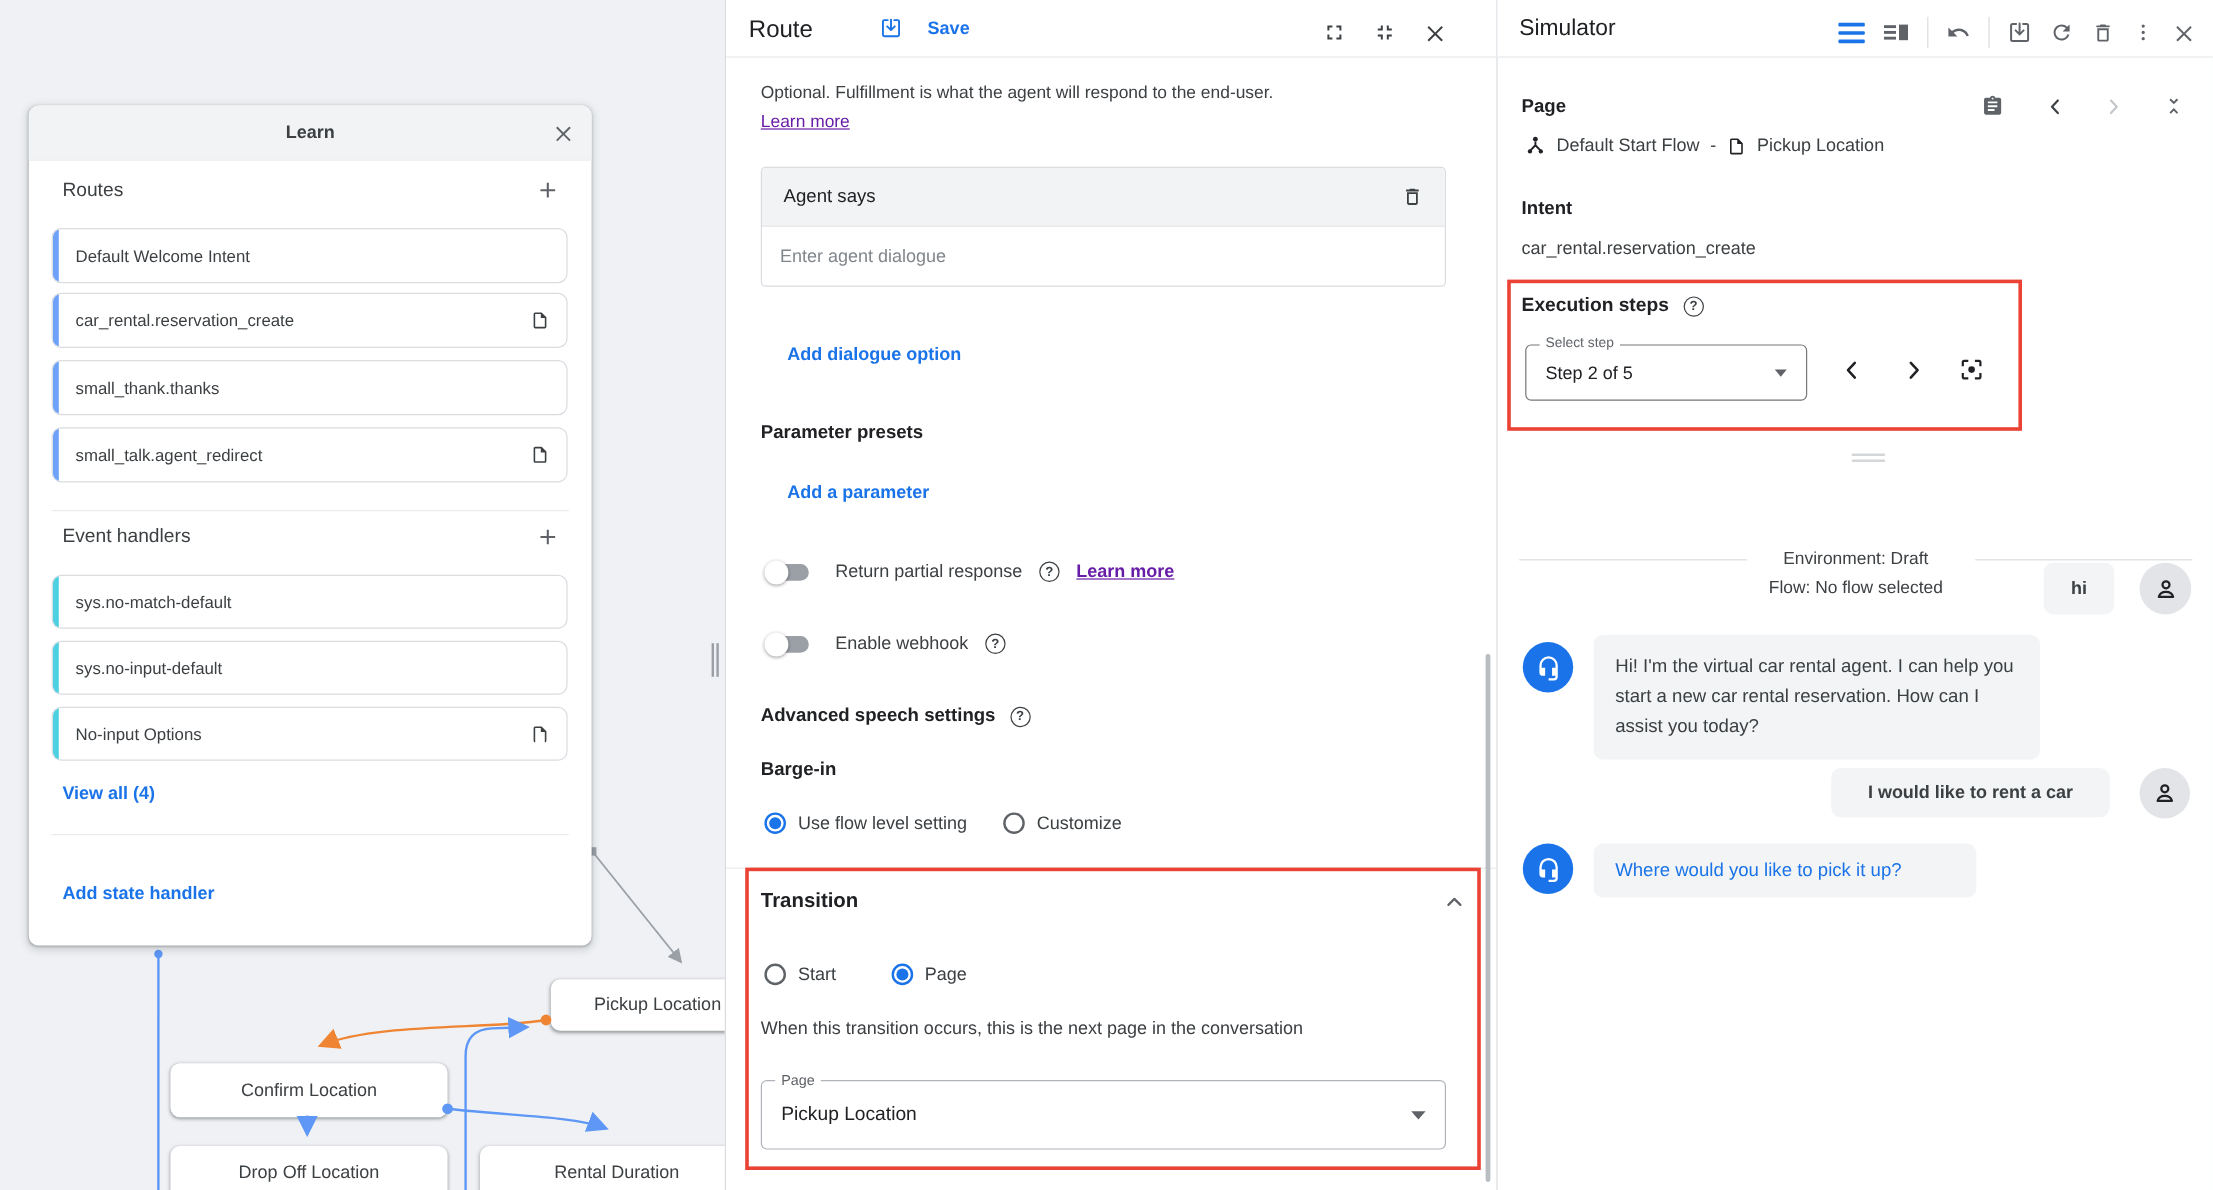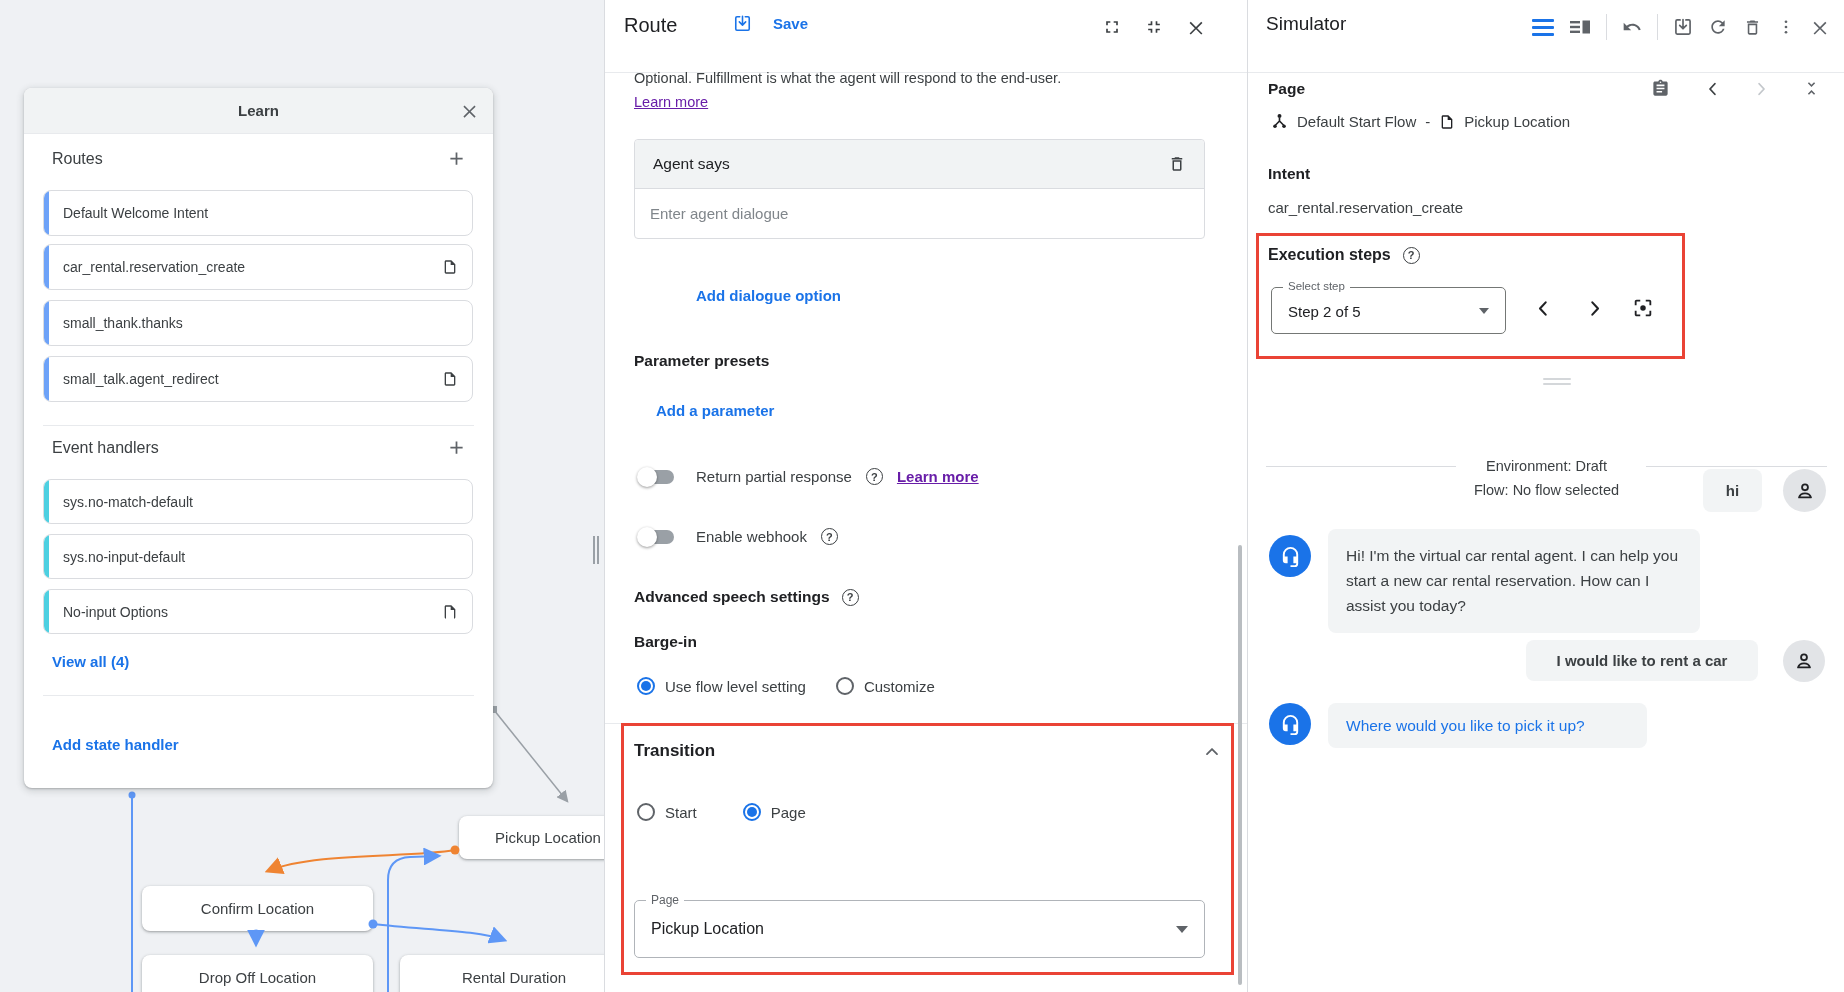--- a/index.html
+++ b/index.html
@@ -43,21 +43,21 @@
     border-radius:50%; box-shadow:0 1px 3px rgba(0,0,0,.4); }
   .radio { width:18px; height:18px; border:2px solid #5f6368; border-radius:50%; position:relative; }
   .radio.sel { border-color:#1a73e8; }
   .radio.sel::after { content:""; position:absolute; left:2px; top:2px; width:10px; height:10px;
     background:#1a73e8; border-radius:50%; }
   .purple-link { color:#681da8; text-decoration:underline; }
 
   
   .route-panel { position:absolute; left:604px; top:0; width:643px; height:992px; background:#fff;
     border-left:1px solid #dadce0; z-index:10; }
-  .panel-header { position:absolute; left:0; top:0; right:0; height:73px;
+  .panel-header { position:absolute; left:0; top:0; right:0; height:48px;
     border-bottom:1px solid #e8eaed; background:#fff; }
   .route-title { position:absolute; left:19px; top:14px; font-size:20px; color:#202124; }
   .save-btn { position:absolute; left:128px; top:14px; display:flex; align-items:center; gap:21px;
     color:#1a73e8; font-size:15px; font-weight:700; cursor:pointer; }
   .agent-says { position:absolute; left:29px; top:139px; width:571px; height:100px;
     border:1px solid #dadce0; border-radius:4px; }
   .agent-says-head { height:49px; background:#f1f3f4; border-bottom:1px solid #dadce0;
     border-radius:4px 4px 0 0; display:flex; align-items:center; padding:0 18px;
     font-size:15.5px; color:#202124; }
   .agent-says-body { height:49px; display:flex; align-items:center; padding:0 15px; }
@@ -257,21 +257,21 @@
         <svg width="18" height="18" viewBox="0 0 24 24" fill="#3c4043">
             <path d="M6 19c0 1.1.9 2 2 2h8c1.1 0 2-.9 2-2V7H6v12zM8 9h8v10H8V9zm7.5-5-1-1h-5l-1 1H5v2h14V4h-3.5z"></path>
           </svg>
       </span>
     </div>
     <div class="agent-says-body">
       <input type="text" placeholder="Enter agent dialogue" style="">
     </div>
   </div>
 
-  <div class="abs blue-link" style="left:51px; top:287px;margin-left:40px;">Add dialogue option</div>
+  <div class="abs blue-link" style="left:51px; top:287px;">Add dialogue option</div>
 
   <div class="abs bold-label" style="left:29px; top:352px;">Parameter presets</div>
 
   <div class="abs blue-link" style="left:51px; top:402px;">Add a parameter</div>
 
   <div class="toggle-row" style="left:35px; top:468px;">
     <span class="toggle">
         <span class="knob"></span>
       </span>
     <span style="margin-left:8px;">Return partial response</span>
@@ -310,20 +310,21 @@
       </svg>
   </span>
 
   <div class="radio-row" style="left:32px; top:803px;">
     <span class="radio"></span>
     <span>Start</span>
     <span class="radio sel" style="margin-left:36px;"></span>
     <span>Page</span>
   </div>
 
+  <div class="abs" style="left:29px; top:849px; width:590px; font-size:15px; color:#3c4043;">When this transition occurs, this is the next page in the conversation</div>
 
   <div class="outlined-select" style="left:29px; top:900px; width:571px; height:58px;">
     <span class="float-label">Page</span>
     <span class="sel-value">Pickup Location</span>
     <span class="caret-down"></span>
   </div>
 
   <div class="red-box" style="left:16px; top:723px; width:613px; height:252px;"></div>
 
   <div class="scroll-thumb" style="left:633px; top:545px; width:4px; height:440px;"></div>

